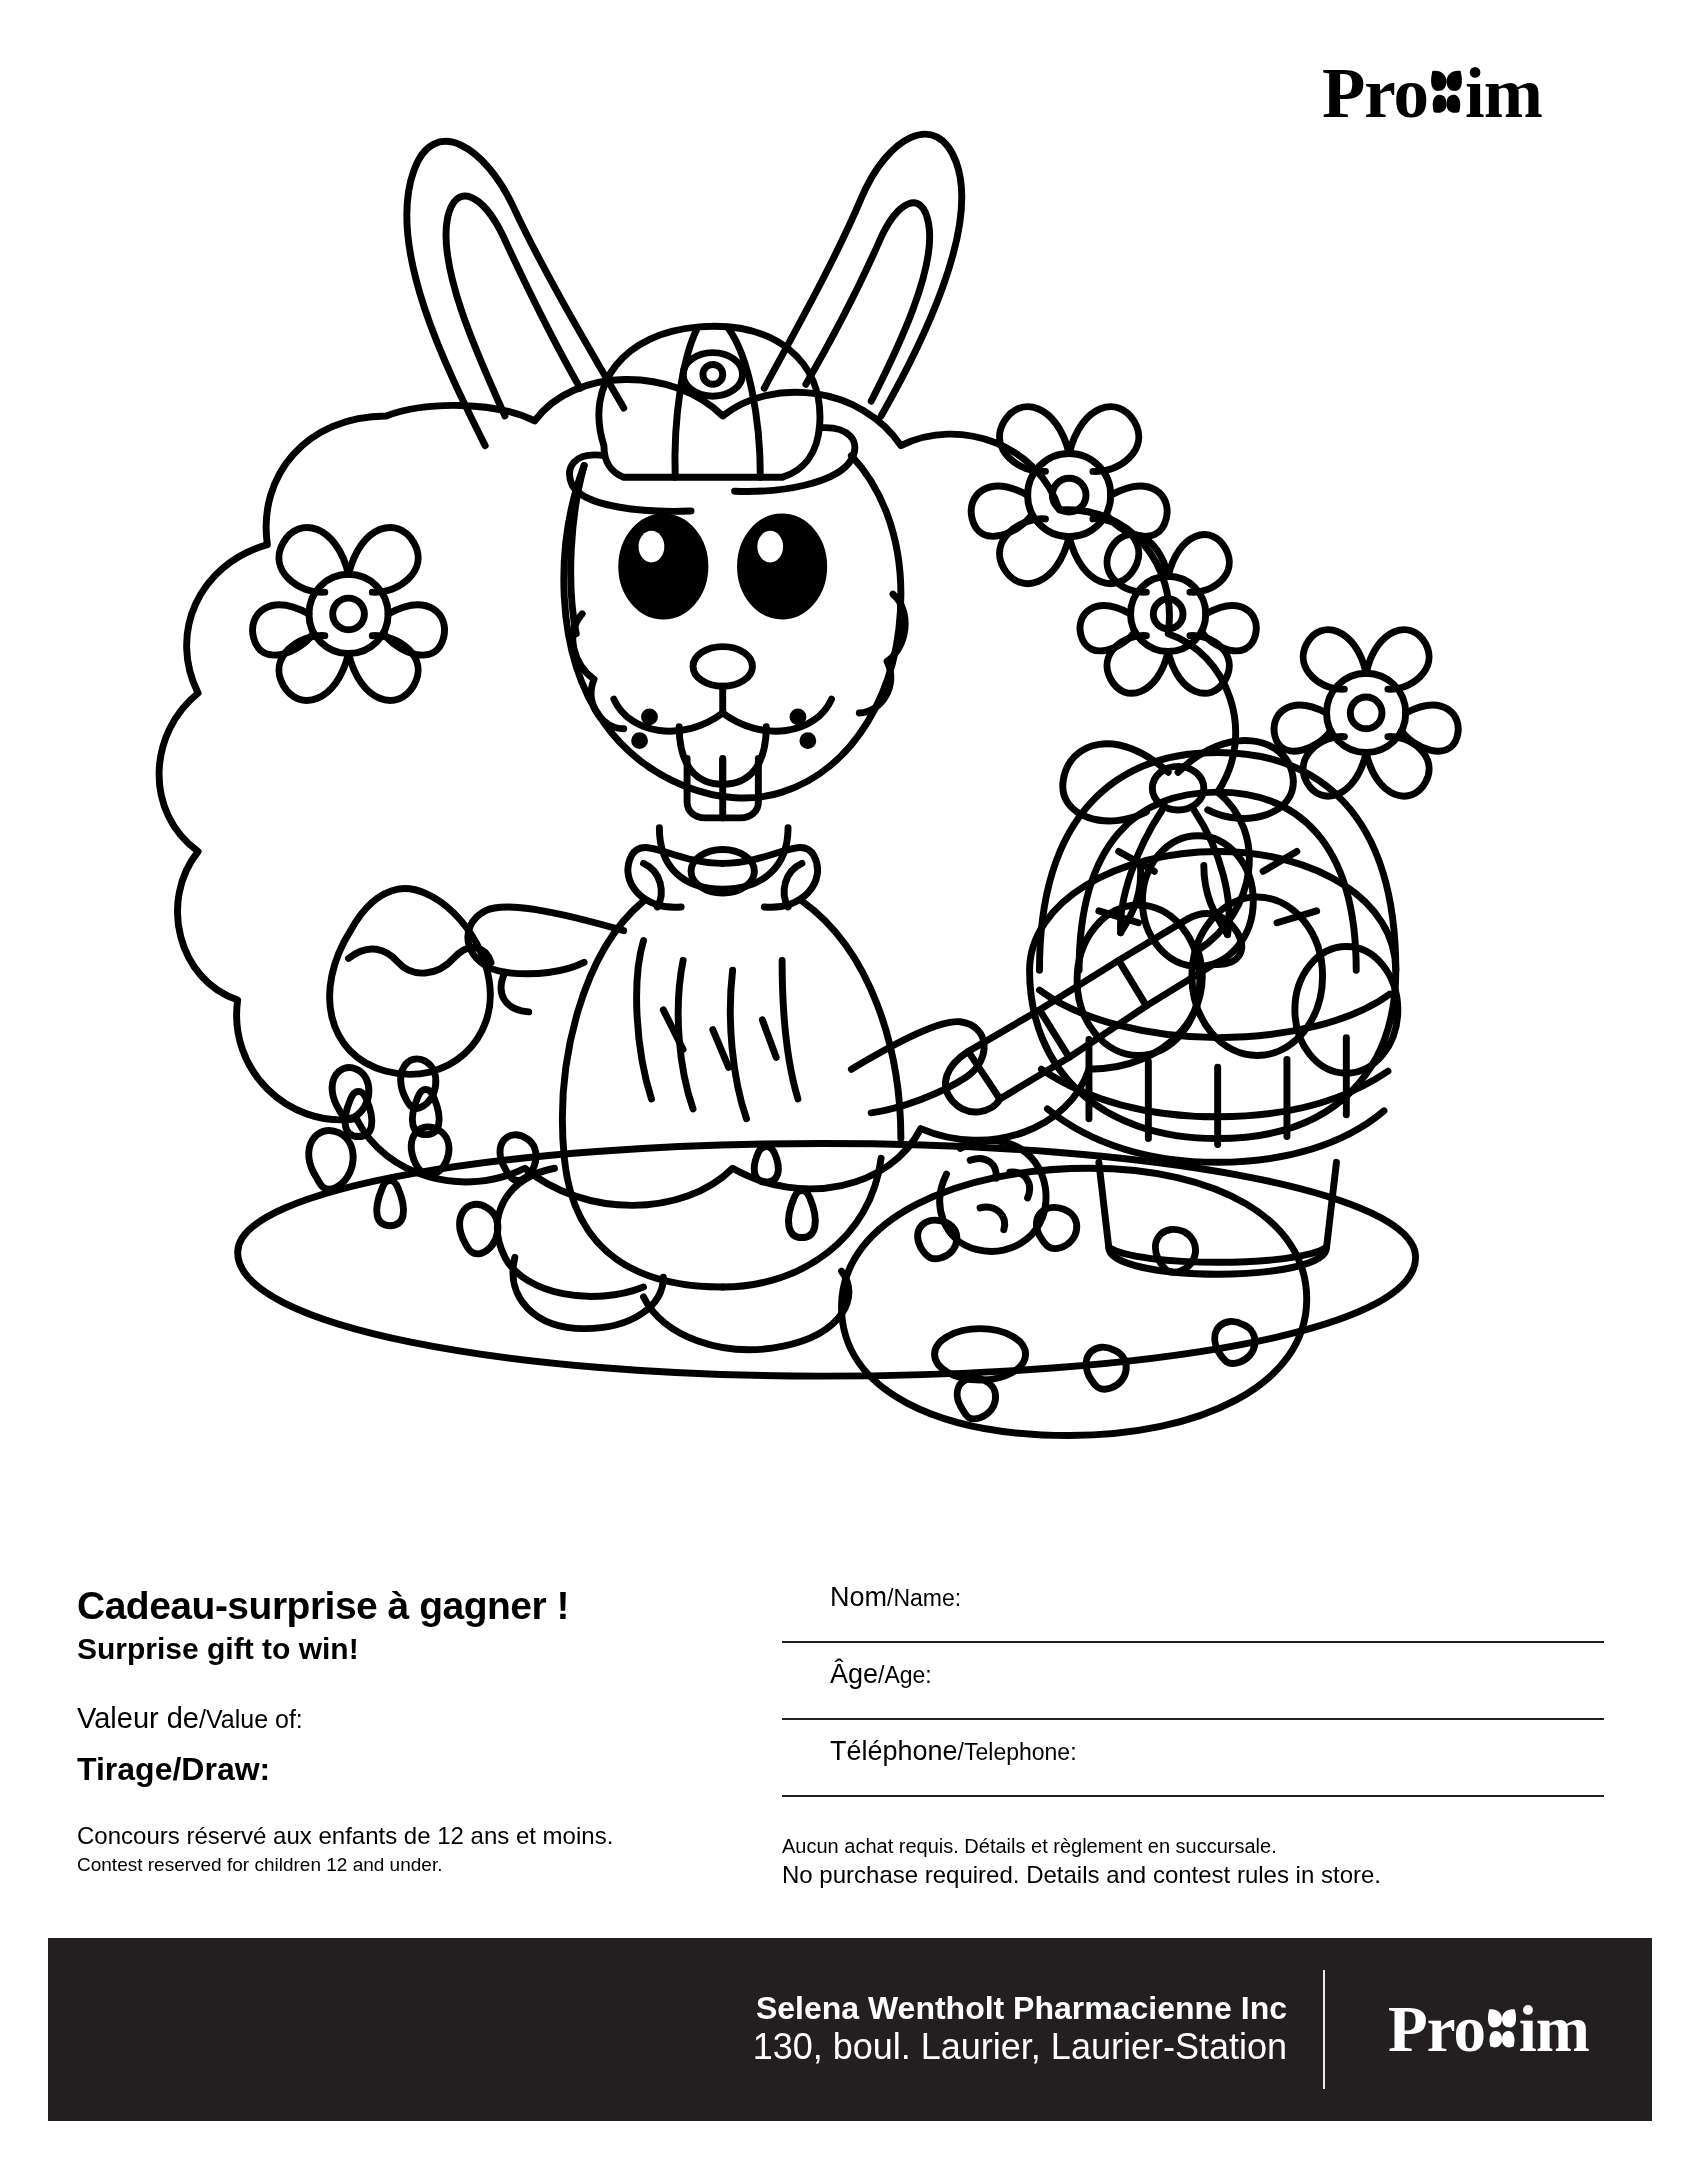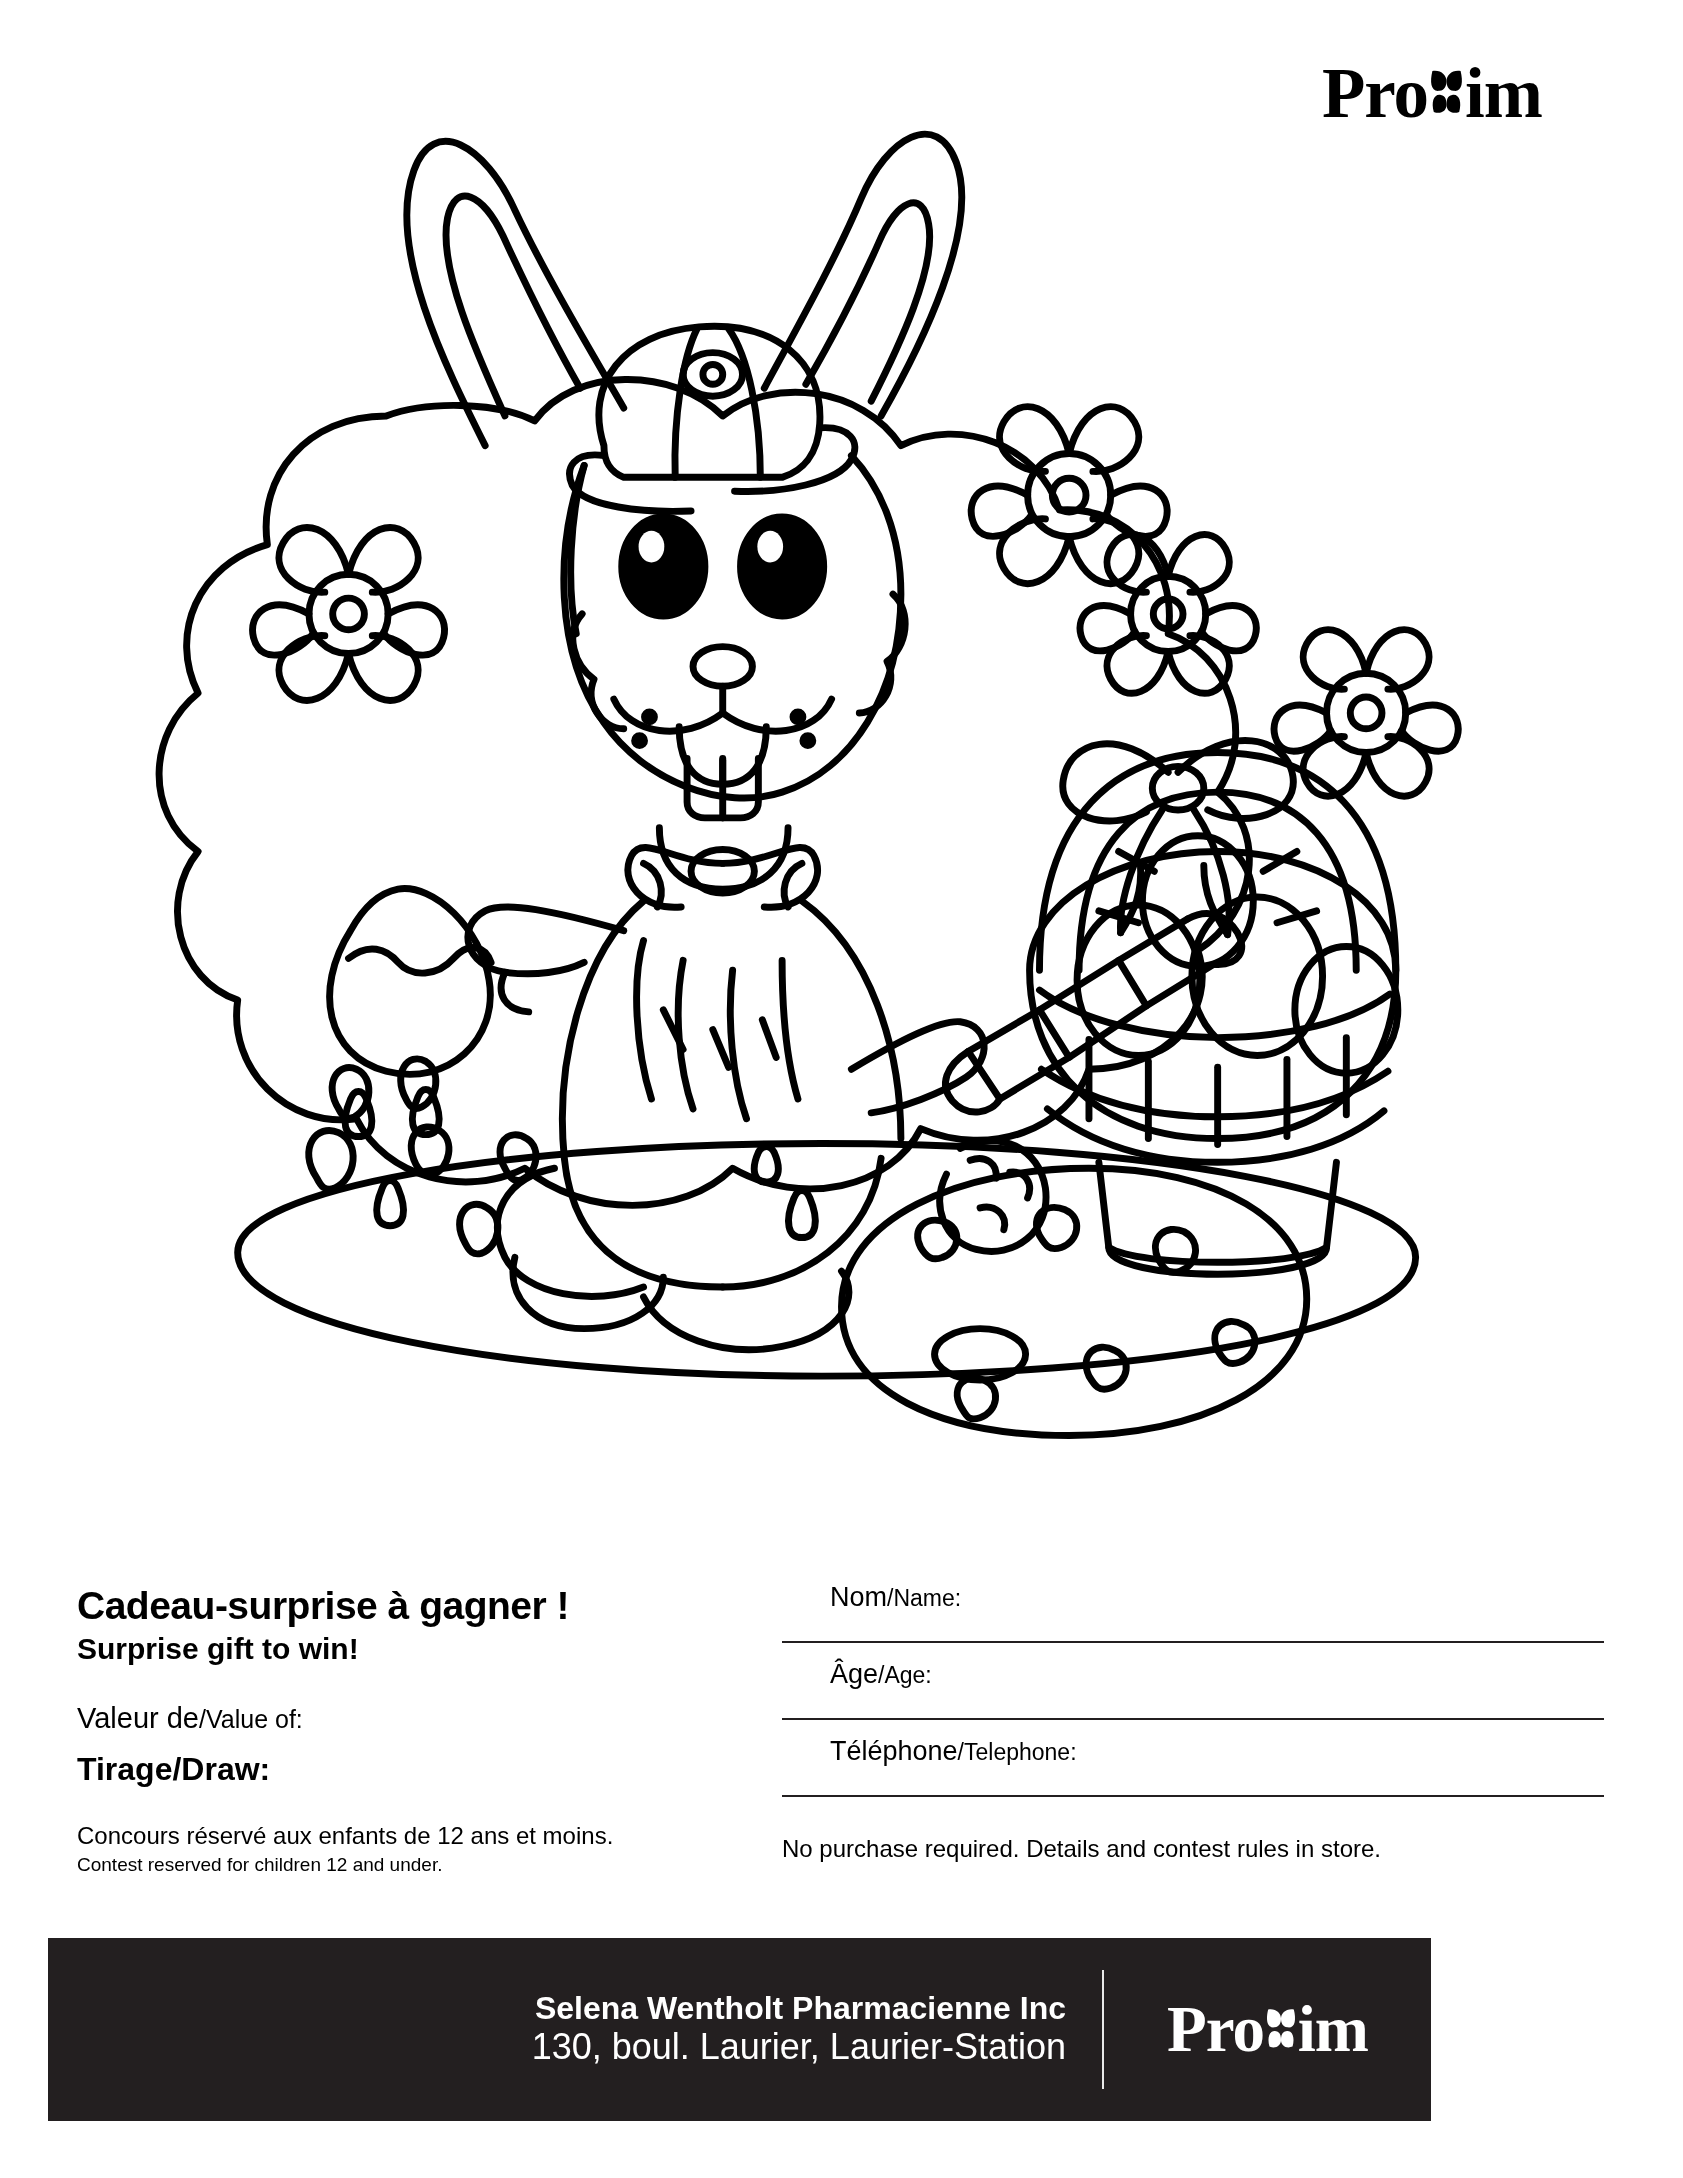--- a/index.html
+++ b/index.html
@@ -129,21 +129,21 @@
   .legal-en {
     font-size: 24px;
     margin: 0;
   }
 
   
   .footer {
     position: absolute;
     left: 48px;
     bottom: 57px;
-    width: 1383px;
+    width: 1604px;
     height: 183px;
     background: #231f20;
     color: #ffffff;
     display: flex;
     align-items: center;
   }
   .footer-info {
     flex: 1;
     text-align: right;
     padding-right: 36px;
@@ -465,20 +465,21 @@
   </div>
 
   <div class="field">
     <span class="field-label">
       <span>Téléphone</span><span class="small">/</span><span class="small">Telephone:</span>
     </span>
     <span class="field-rule"></span>
   </div>
 
   <div class="legal">
+    <p class="legal-fr">Aucun achat requis. Détails et règlement en succursale.</p>
     <p class="legal-en">No purchase required. Details and contest rules  in store.</p>
   </div>
 </div>
 
 <div class="footer">
   <div class="footer-info">
     <div class="footer-name">Selena Wentholt Pharmacienne Inc</div>
     <div class="footer-addr">
       <span>130, boul. Laurier,</span><span class="light"> Laurier-Station</span>
     </div>

